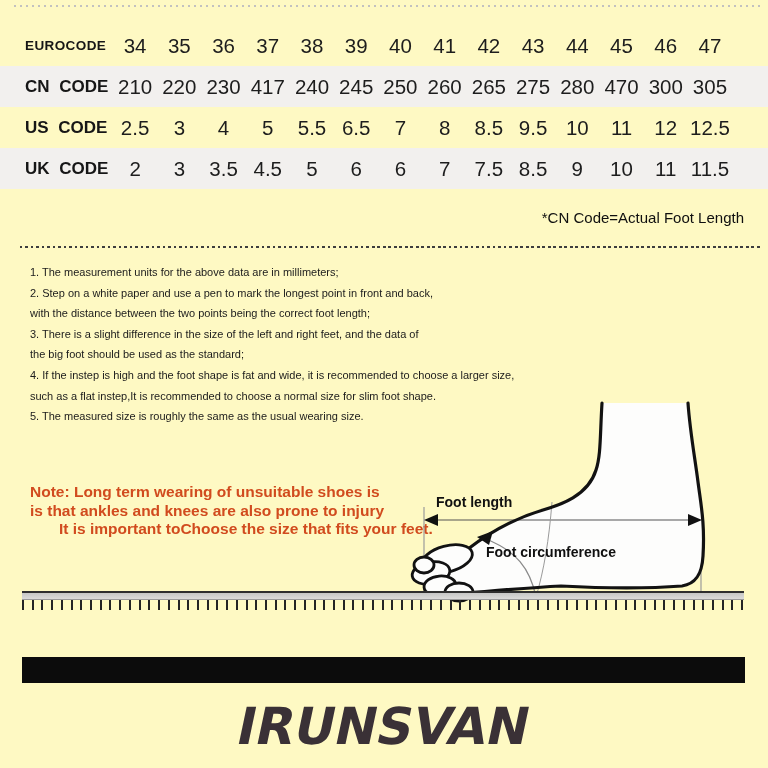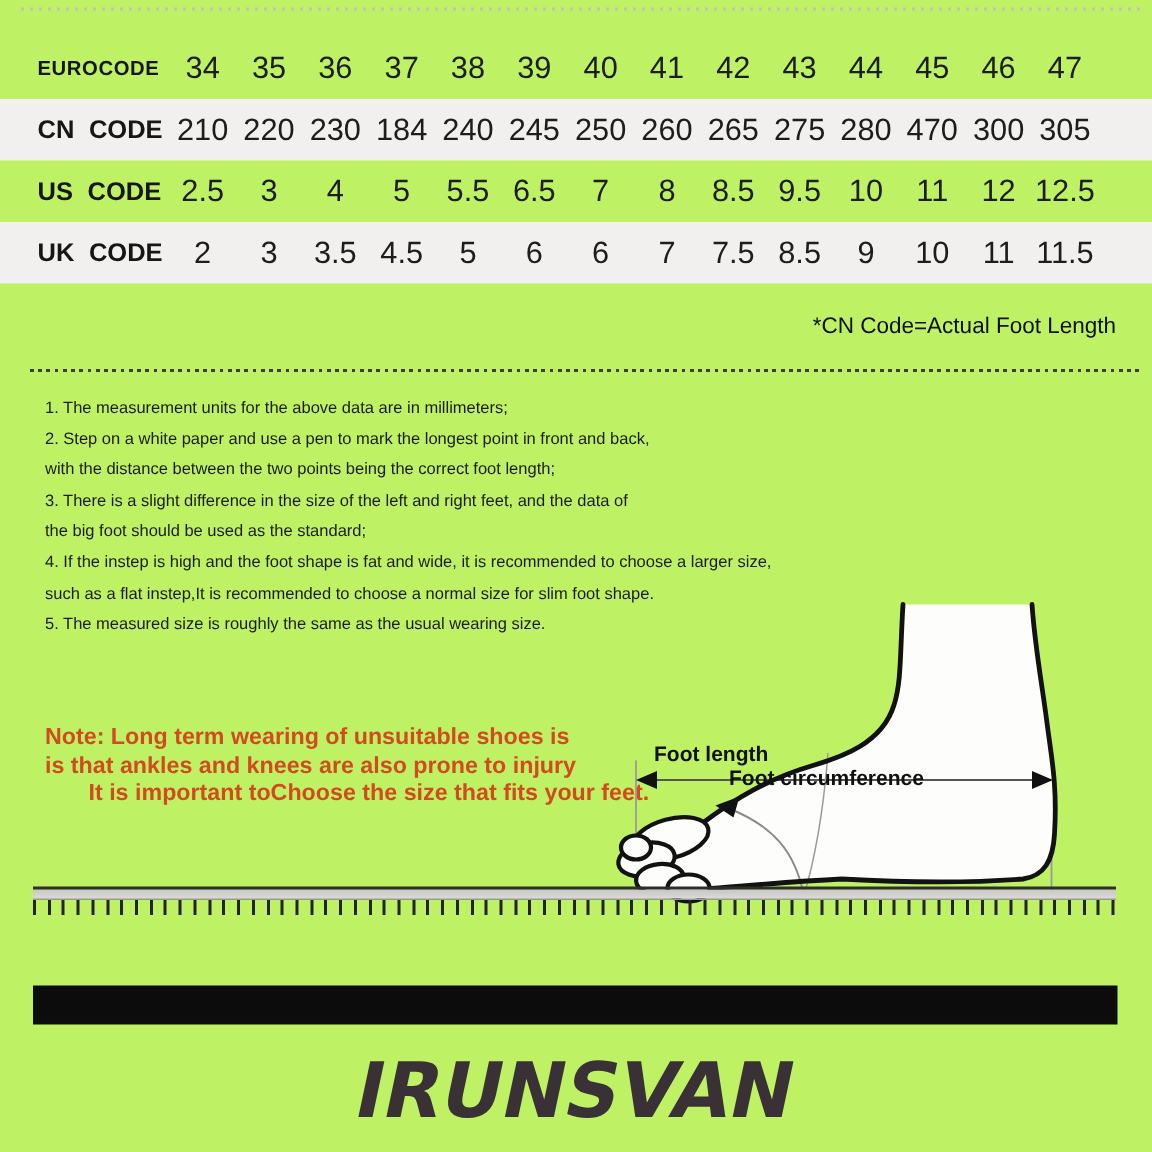--- a/index.html
+++ b/index.html
@@ -1,21 +1,21 @@
 <!DOCTYPE html>
 <html><head>
 <meta charset="utf-8">
 <style>
   html,body{margin:0;padding:0;}
   body{
     width:768px;height:768px;background:#ffffff;
     font-family:"Liberation Sans", sans-serif;
     -webkit-font-smoothing:antialiased;
   }
-  #stage{position:relative;width:768px;height:768px;background:#bef264;overflow:hidden;}
+  #stage{position:relative;width:768px;height:768px;background:#fef9c3;overflow:hidden;}
 
   
   .top-dots{
     position:absolute;top:5px;left:14px;right:8px;height:2px;
     background:repeating-linear-gradient(90deg,#c2c1c0 0 2px,transparent 2px 6px);
   }
 
   
   #size-table{position:absolute;top:25px;left:0;right:0;}
   .trow{display:flex;align-items:center;height:41px;}
@@ -49,21 +49,21 @@
   .note-line{
     font-size:15.5px;line-height:18.6px;font-weight:bold;white-space:pre;
   }
 
   
   #foot-svg{position:absolute;left:405px;top:398px;width:363px;height:215px;}
   .diagram-label{
     position:absolute;font-weight:bold;font-size:14px;color:#101010;white-space:nowrap;
   }
   #foot-length-label{left:436px;top:494px;}
-  #foot-circumference-label{left:486px;top:510px;}
+  #foot-circumference-label{left:486px;top:544px;}
 
   
   #ruler-bar{
     position:absolute;left:22px;top:591px;width:722px;height:9px;
     background:linear-gradient(#c6c6c5,#dcdbda);
     border-top:2px solid #2e2e2e;box-sizing:border-box;
     border-bottom:1px solid #9a9a9a;
   }
   #ruler-ticks{
     position:absolute;left:22px;top:600px;width:722px;height:11px;
@@ -110,21 +110,21 @@
           <div class="tcell">46</div>
           <div class="tcell">47</div>
         </div>
       </div>
       <div class="trow" style="background: rgb(242, 240, 238);">
         <div class="tlabel">CN CODE</div>
         <div class="tvals">
           <div class="tcell">210</div>
           <div class="tcell">220</div>
           <div class="tcell">230</div>
-          <div class="tcell">184</div>
+          <div class="tcell">417</div>
           <div class="tcell">240</div>
           <div class="tcell">245</div>
           <div class="tcell">250</div>
           <div class="tcell">260</div>
           <div class="tcell">265</div>
           <div class="tcell">275</div>
           <div class="tcell">280</div>
           <div class="tcell">470</div>
           <div class="tcell">300</div>
           <div class="tcell">305</div>

